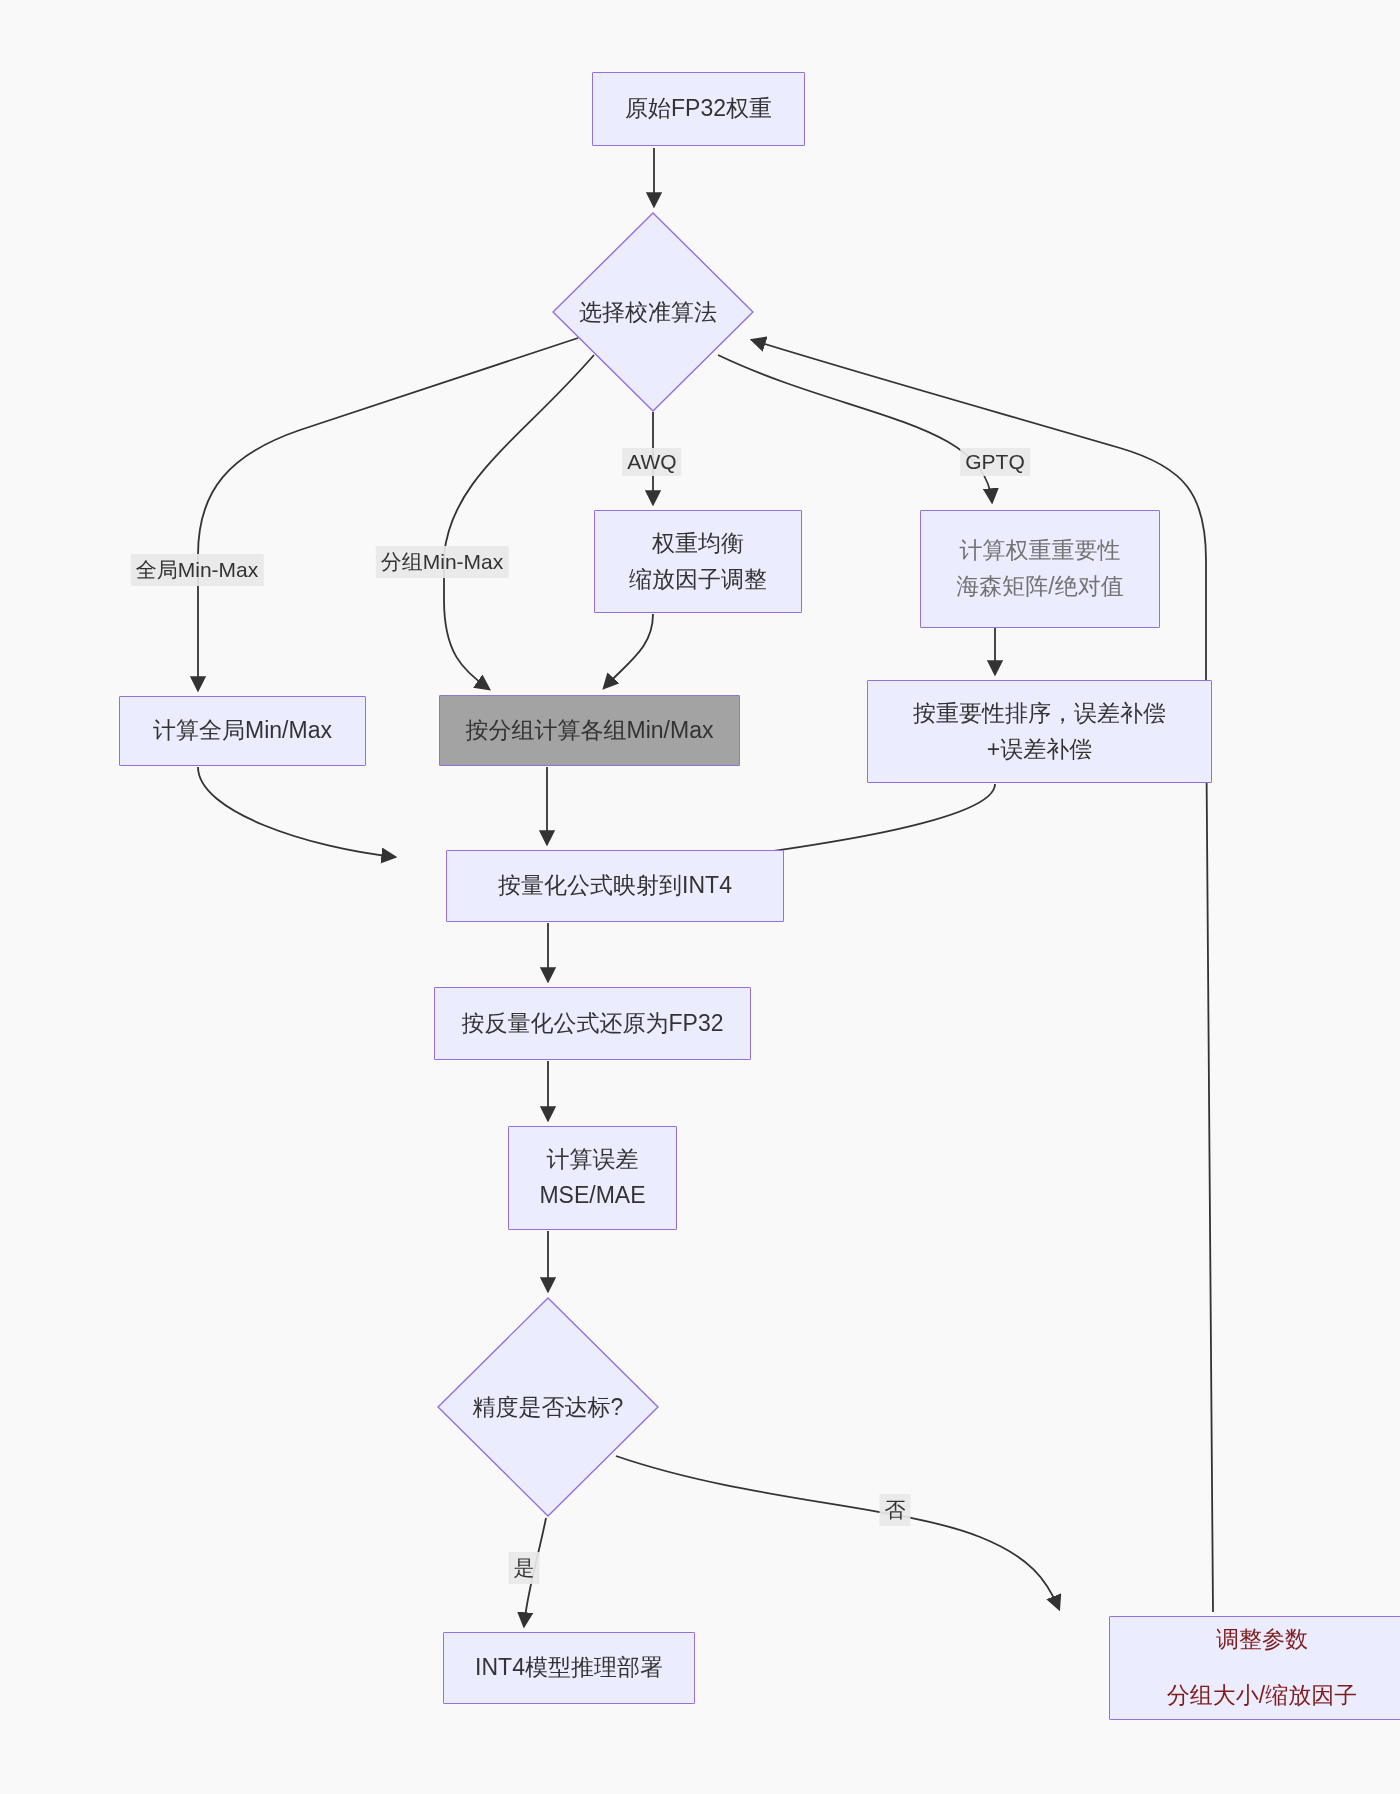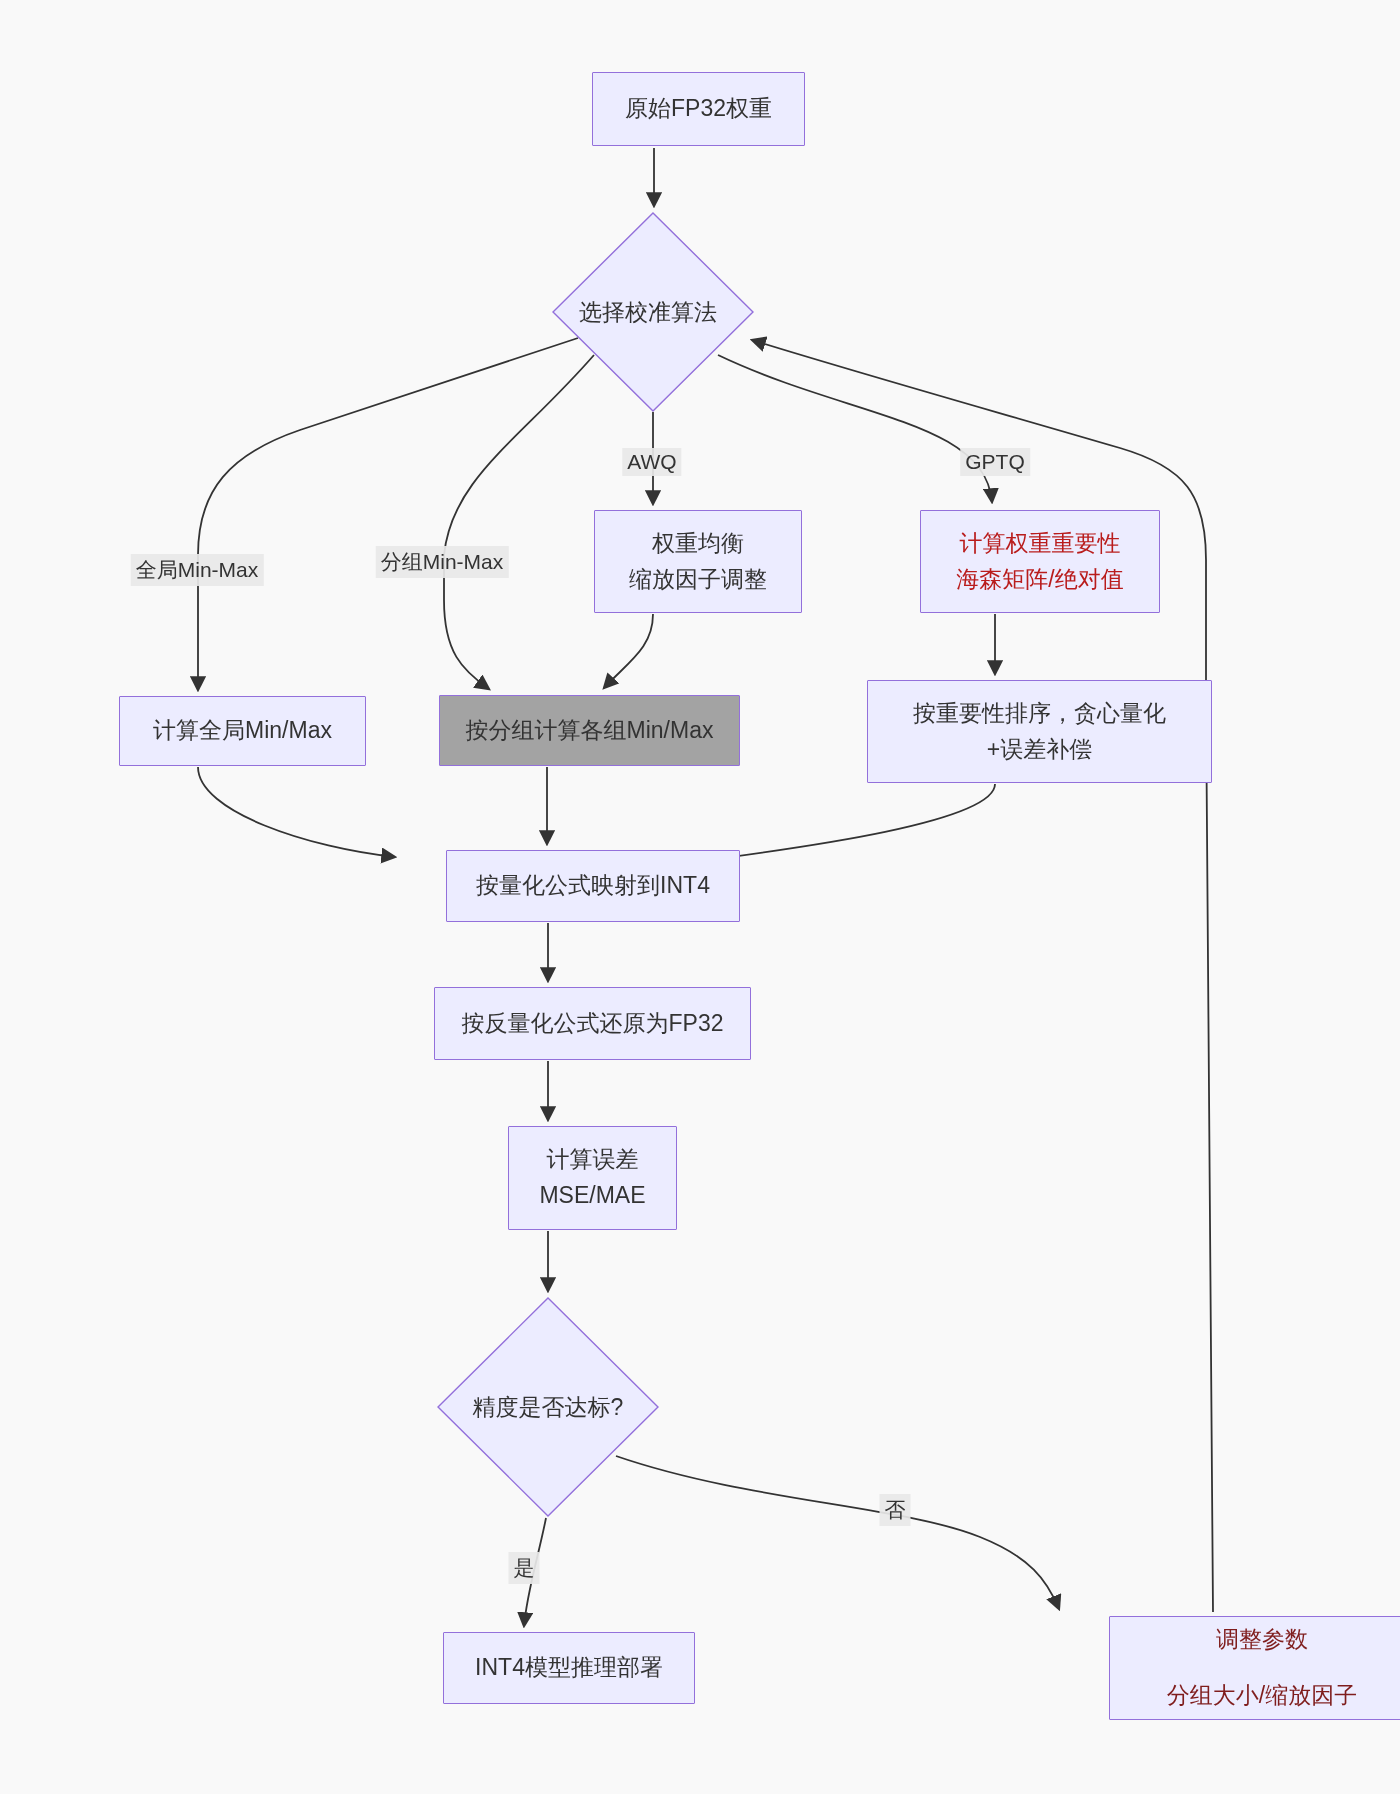--- a/index.html
+++ b/index.html
@@ -83,35 +83,35 @@
       <div class="node" style="left: 547px; top: 72px; width: 213px; height: 74px; background: rgb(236, 236, 255); border-color: rgb(147, 112, 219); color: rgb(51, 51, 51);">
         <span>原始FP32权重</span>
       </div>
       <div class="diamond-label" style="left: 548px; top: 292px; width: 200px; height: 40px; color: rgb(51, 51, 51);">
         <span>选择校准算法</span>
       </div>
       <div class="node" style="left: 549px; top: 510px; width: 208px; height: 103px; background: rgb(236, 236, 255); border-color: rgb(147, 112, 219); color: rgb(51, 51, 51);">
         <span>权重均衡</span>
         <span>缩放因子调整</span>
       </div>
-      <div class="node" style="left: 875px; top: 510px; width: 240px; height: 103px; background: rgb(236, 236, 255); border-color: rgb(147, 112, 219); color: #b91c1c;">
+      <div class="node" style="left: 875px; top: 510px; width: 240px; height: 118px; background: rgb(236, 236, 255); border-color: rgb(147, 112, 219); color: #737373;">
         <span>计算权重重要性</span>
         <span>海森矩阵/绝对值</span>
       </div>
       <div class="node" style="left: 74px; top: 696px; width: 247px; height: 70px; background: rgb(236, 236, 255); border-color: rgb(147, 112, 219); color: rgb(51, 51, 51);">
         <span>计算全局Min/Max</span>
       </div>
       <div class="node" style="left: 394px; top: 695px; width: 301px; height: 71px; background: #a3a3a3; border-color: rgb(147, 112, 219); color: rgb(51, 51, 51);">
         <span>按分组计算各组Min/Max</span>
       </div>
       <div class="node" style="left: 822px; top: 680px; width: 345px; height: 103px; background: rgb(236, 236, 255); border-color: rgb(147, 112, 219); color: rgb(51, 51, 51);">
-        <span>按重要性排序，贪心量化</span>
+        <span>按重要性排序，误差补偿</span>
         <span>+误差补偿</span>
       </div>
-      <div class="node" style="left: 401px; top: 850px; width: 294px; height: 72px; background: rgb(236, 236, 255); border-color: rgb(147, 112, 219); color: rgb(51, 51, 51);">
+      <div class="node" style="left: 401px; top: 850px; width: 338px; height: 72px; background: rgb(236, 236, 255); border-color: rgb(147, 112, 219); color: rgb(51, 51, 51);">
         <span>按量化公式映射到INT4</span>
       </div>
       <div class="node" style="left: 389px; top: 987px; width: 317px; height: 73px; background: rgb(236, 236, 255); border-color: rgb(147, 112, 219); color: rgb(51, 51, 51);">
         <span>按反量化公式还原为FP32</span>
       </div>
       <div class="node" style="left: 463px; top: 1126px; width: 169px; height: 104px; background: rgb(236, 236, 255); border-color: rgb(147, 112, 219); color: rgb(51, 51, 51);">
         <span>计算误差</span>
         <span>MSE/MAE</span>
       </div>
       <div class="diamond-label" style="left: 438px; top: 1387px; width: 220px; height: 40px; color: rgb(51, 51, 51);">

